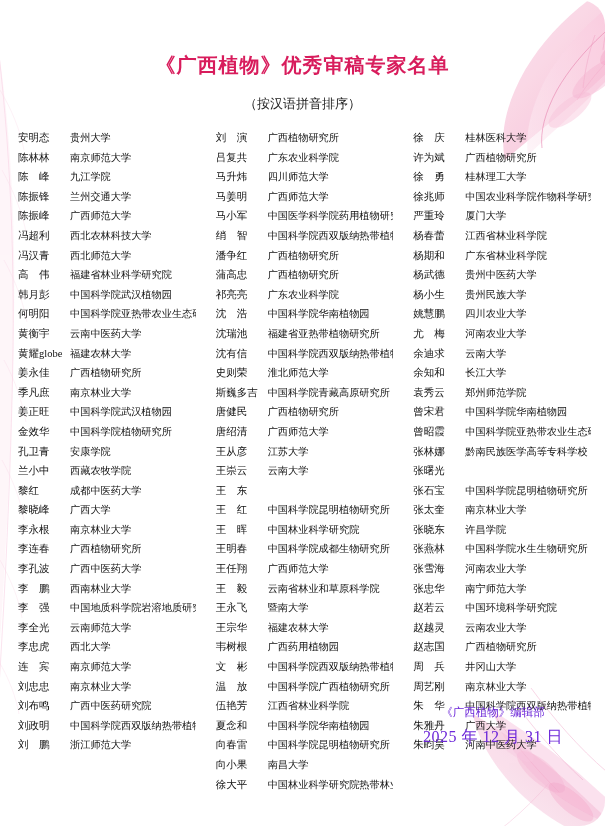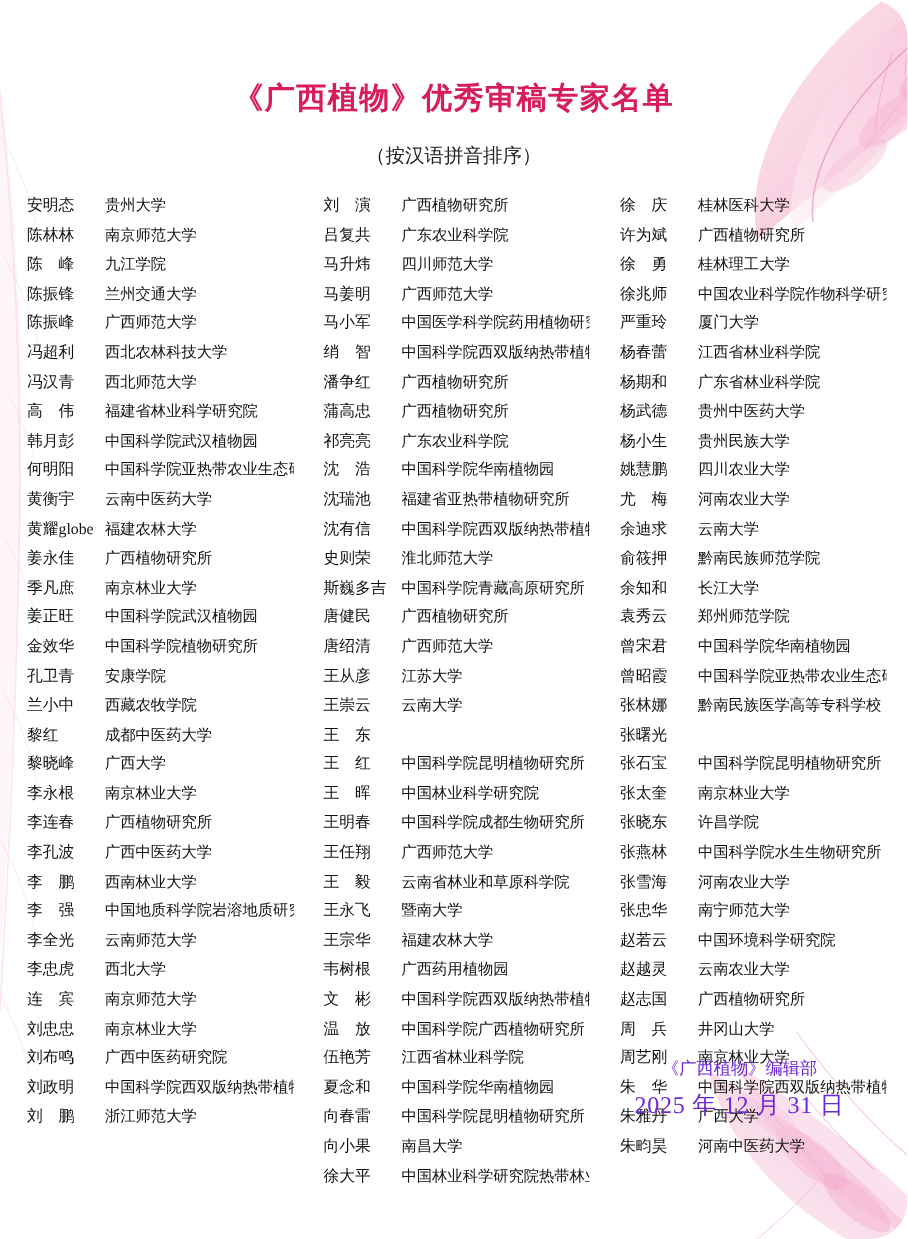--- a/index.html
+++ b/index.html
@@ -506,24 +506,20 @@
         </div>
       <div class="entry">
           <span class="nm">尤　梅</span>
           <span class="aff">河南农业大学</span>
         </div>
       <div class="entry">
           <span class="nm">余迪求</span>
           <span class="aff">云南大学</span>
         </div>
       <div class="entry">
-          <span class="nm">俞筱押</span>
-          <span class="aff">黔南民族师范学院</span>
-        </div>
-      <div class="entry">
           <span class="nm">余知和</span>
           <span class="aff">长江大学</span>
         </div>
       <div class="entry">
           <span class="nm">袁秀云</span>
           <span class="aff">郑州师范学院</span>
         </div>
       <div class="entry">
           <span class="nm">曾宋君</span>
           <span class="aff">中国科学院华南植物园</span>

